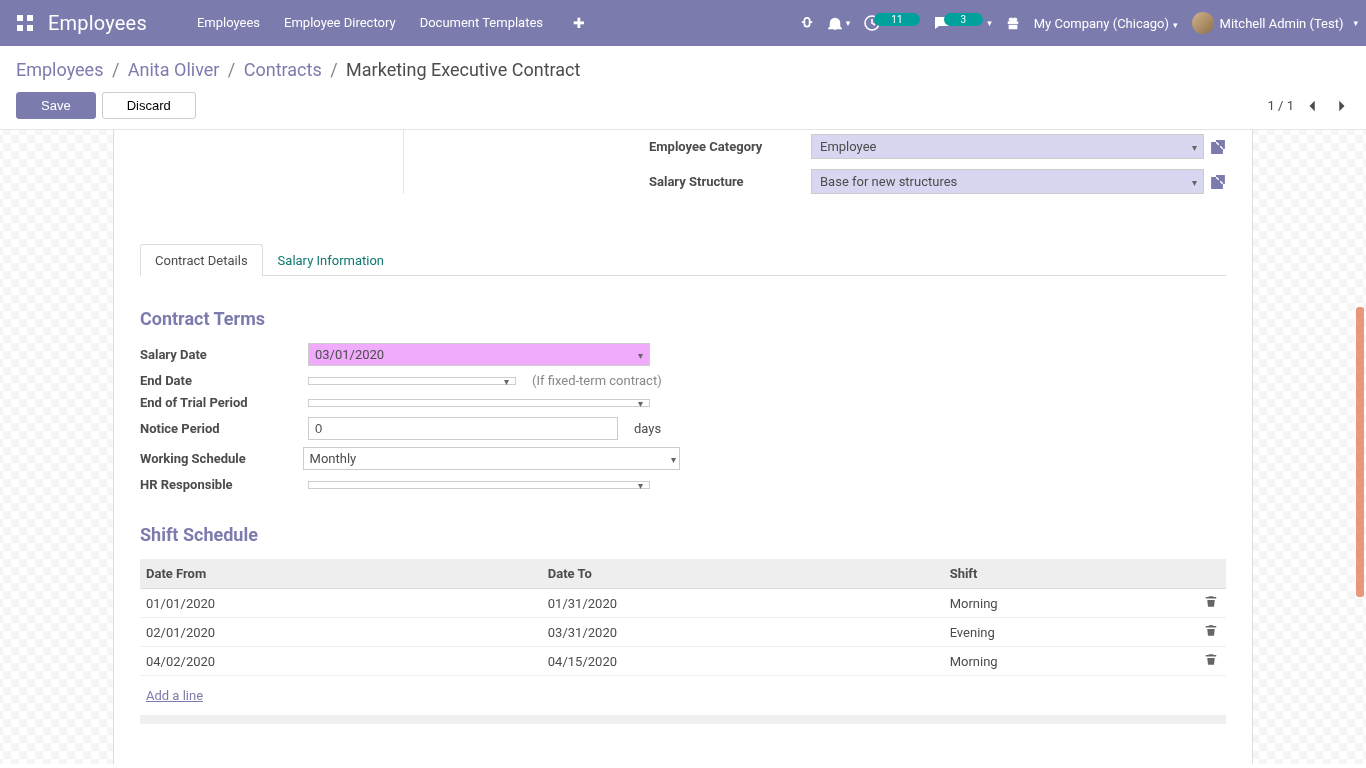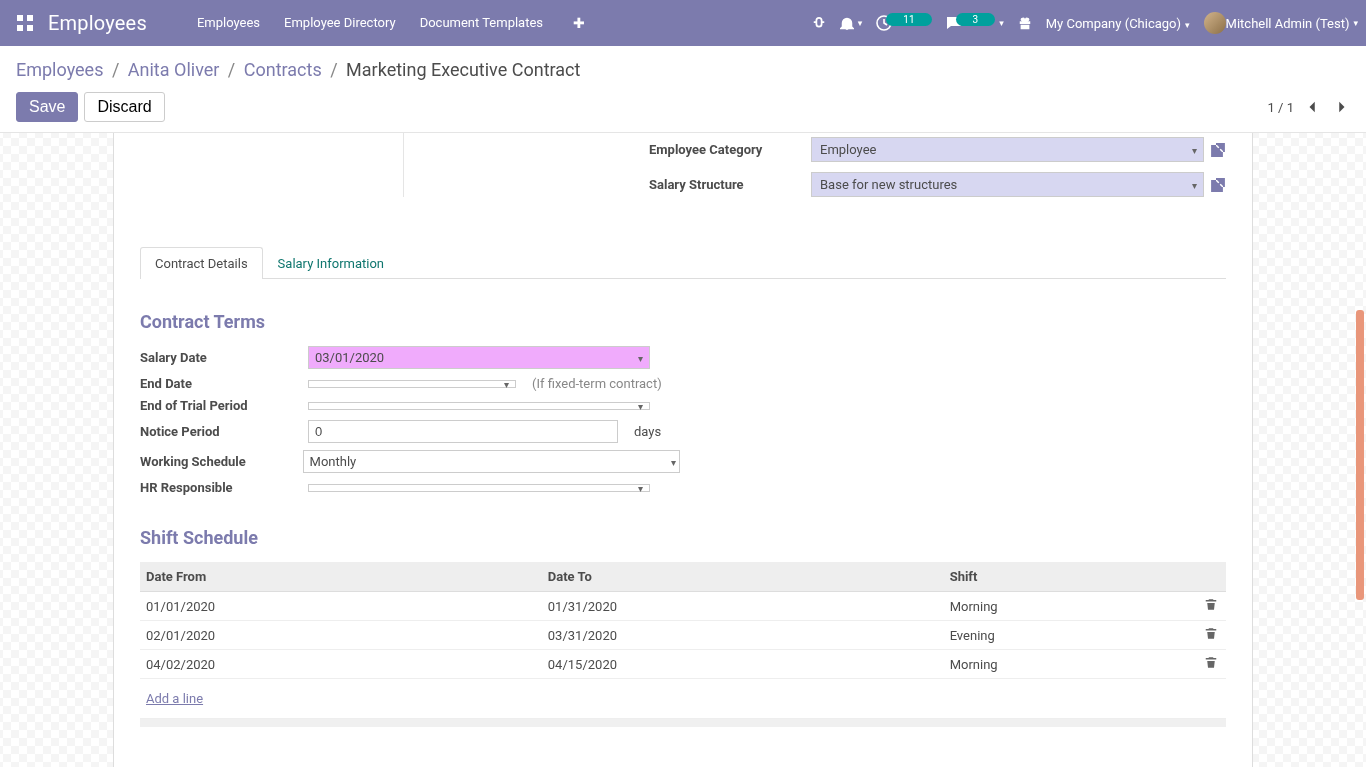--- a/index.html
+++ b/index.html
@@ -66,21 +66,21 @@
   position: relative;
   top: -4px;
 }
 .navbar .systray .caret::after {
   content: "▾";
   font-size: 9px;
   margin-left: 4px;
   color: #fff;
 }
 .navbar .company { color: #fff; font-size: 13px; }
-.navbar .user { display:flex; align-items:center; color:#fff; font-size:13px; }
+.navbar .user { display:flex; align-items:center; gap:6px; color:#fff; font-size:13px; }
 .navbar .user .avatar {
   width: 22px; height: 22px; border-radius: 50%;
   background: linear-gradient(135deg,#d2b48c,#8b6f47);
   display:inline-block;
 }
 
 
 .control-panel {
   border-bottom: 1px solid #e5e5e5;
   padding: 13px 16px 10px 16px;
@@ -95,22 +95,22 @@
 .breadcrumb a {
   color: #7c7bad;
   text-decoration: none;
 }
 .breadcrumb .sep { color: #888; margin: 0 4px; }
 .cp-bottom { display:flex; align-items:center; justify-content:space-between; }
 .btns { display:flex; gap:6px; }
 .btn {
   border: 1px solid #ccc;
   background: #fff;
-  padding: 5px 12px;
-  font-size: 16px;
+  padding: 5px 24px;
+  font-size: 13px;
   cursor: pointer;
   border-radius: 3px;
 }
 .btn.primary {
   background: #7c7bad;
   border-color: #7c7bad;
   color: #fff;
 }
 .pager { display:flex; align-items:center; gap:10px; color:#4c4c4c; font-size:13px; }
 .pager .nav-btn { color:#4c4c4c; display:inline-flex; padding:2px; }

